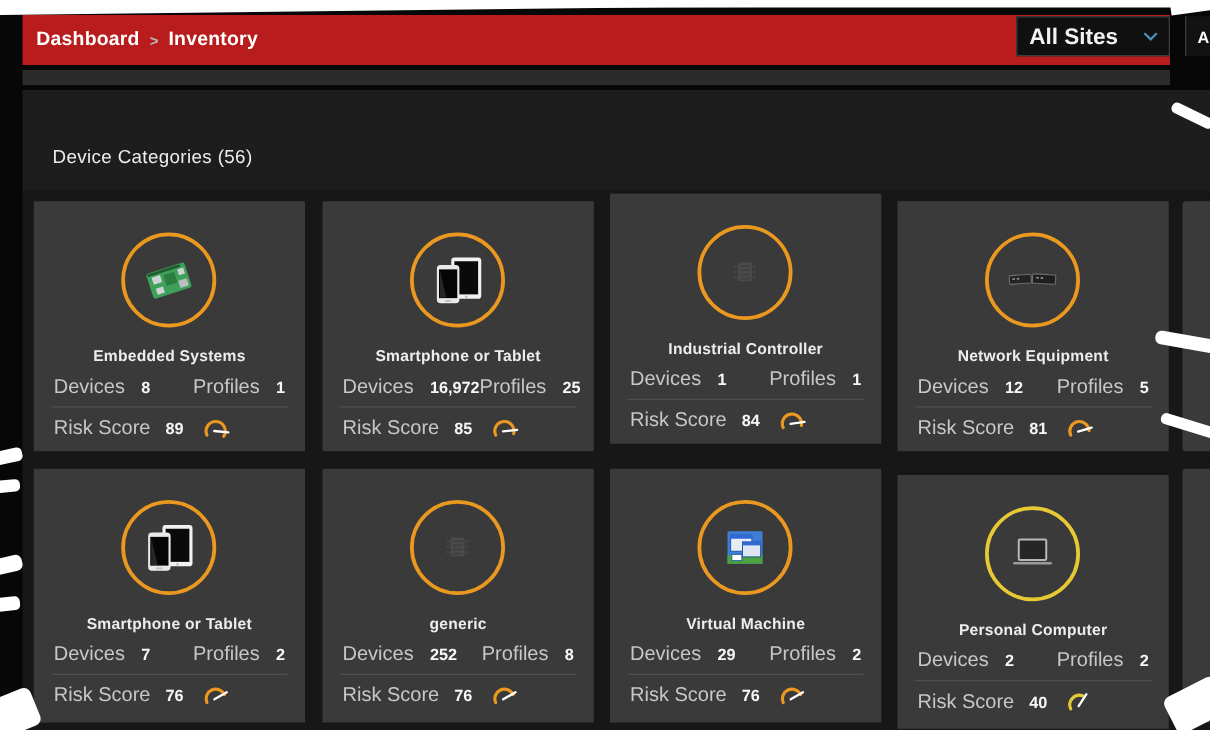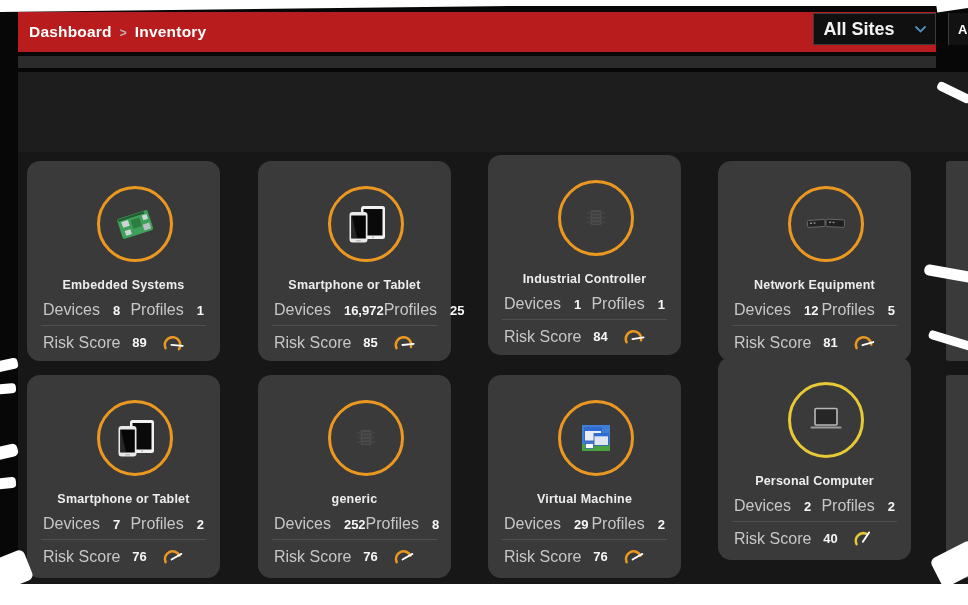--- a/index.html
+++ b/index.html
@@ -24,21 +24,21 @@
   .partial-control{position:absolute;left:948px;top:13px;width:20px;height:32px;background:#121212;
                    border-left:1px solid #3c3c3c;color:#ffffff;font-size:13px;font-weight:700;
                    display:flex;align-items:center;padding-left:9px;z-index:10;overflow:hidden;}
   .substrip{position:absolute;left:18px;top:56px;width:918px;height:12px;background:#2b2b2b;z-index:9;}
 
   
   .section-title{position:absolute;left:42px;top:117px;color:#ededed;font-size:15px;font-weight:500;
                  letter-spacing:.3px;z-index:5;}
 
   
-  .card{position:absolute;width:193px;background:#3a3a3a;border-radius:13px;z-index:4;cursor:pointer;}
+  .card{position:absolute;width:217px;background:#3a3a3a;border-radius:0;z-index:4;cursor:pointer;}
   .card.partial{width:22px;border-radius:3px 0 0 3px;}
   .ring{position:absolute;left:70px;top:25px;width:70px;height:70px;border:3px solid #eb9820;
         border-radius:50%;display:flex;align-items:center;justify-content:center;}
   .cat-icon{width:48px;height:48px;}
   .card-title{position:absolute;left:0;top:117px;width:100%;text-align:center;color:#ededed;
               font-size:12.5px;font-weight:700;letter-spacing:.2px;}
   .stats{position:absolute;left:16px;right:16px;top:140px;display:flex;justify-content:space-between;
          align-items:baseline;}
   .stat{display:flex;align-items:baseline;gap:13px;}
   .stat-label{color:#c7c7c7;font-size:16px;}
@@ -81,20 +81,21 @@
     <div class="site-select">
       <span class="site-select-label">All Sites</span>
       <svg width="11" height="7" viewBox="0 0 11 7">
         <path d="M1 1 L5.5 5.5 L10 1" fill="none" stroke="#4b90bc" stroke-width="1.8" stroke-linecap="round"></path>
       </svg>
     </div>
   </div>
   <div class="partial-control">A</div>
   <div class="substrip"></div>
 
+  <div class="section-title">Device Categories (56)</div>
 
   <div class="card partial" style="left:946px;top:161px;height:200px;"></div>
   <div class="card partial" style="left:946px;top:375px;height:203px;"></div>
 
   <div class="torn torn-top"></div>
   <div class="torn torn-bottom"></div>
   <div class="torn torn-tr"></div>
   <div class="torn torn-l1"></div>
   <div class="torn torn-l2"></div>
   <div class="torn torn-l3"></div>
@@ -358,21 +359,21 @@
       <div class="divider"></div>
       <div class="risk-row">
         <span class="stat-label">Risk Score</span>
         <span class="stat-value">76</span>
         <svg class="risk-gauge" width="25" height="19" viewBox="0 0 26 19">
           <path class="g-arc" fill="none" stroke-width="2.6" stroke-linecap="round" d="M 4.75 15.38 A 8 8 0 0 1 19.25 8.62" stroke="#eb9820"></path>
           <path class="g-needle" fill="none" stroke="#ffffff" stroke-width="1.9" stroke-linecap="round" d="M 10.96 12.60 L 21.20 6.73"></path>
         </svg>
       </div>
     </div>
-    <div class="card" style="left: 718px; top: 357px; height: 203px;">
+    <div class="card" style="left: 718px; top: 380px; height: 203px;">
       <div class="ring" style="border-color: rgb(230, 201, 52);">
 
         <svg class="cat-icon" viewBox="0 0 48 48">
           <rect x="13" y="12.5" width="22" height="16.5" rx="1" fill="#262626" stroke="#b8b8b8" stroke-width="1.6"></rect>
           <rect x="8.5" y="30.5" width="31" height="2" rx="1" fill="#9a9a9a"></rect>
         </svg>
 
       </div>
       <div class="card-title">Personal Computer</div>
       <div class="stats">

